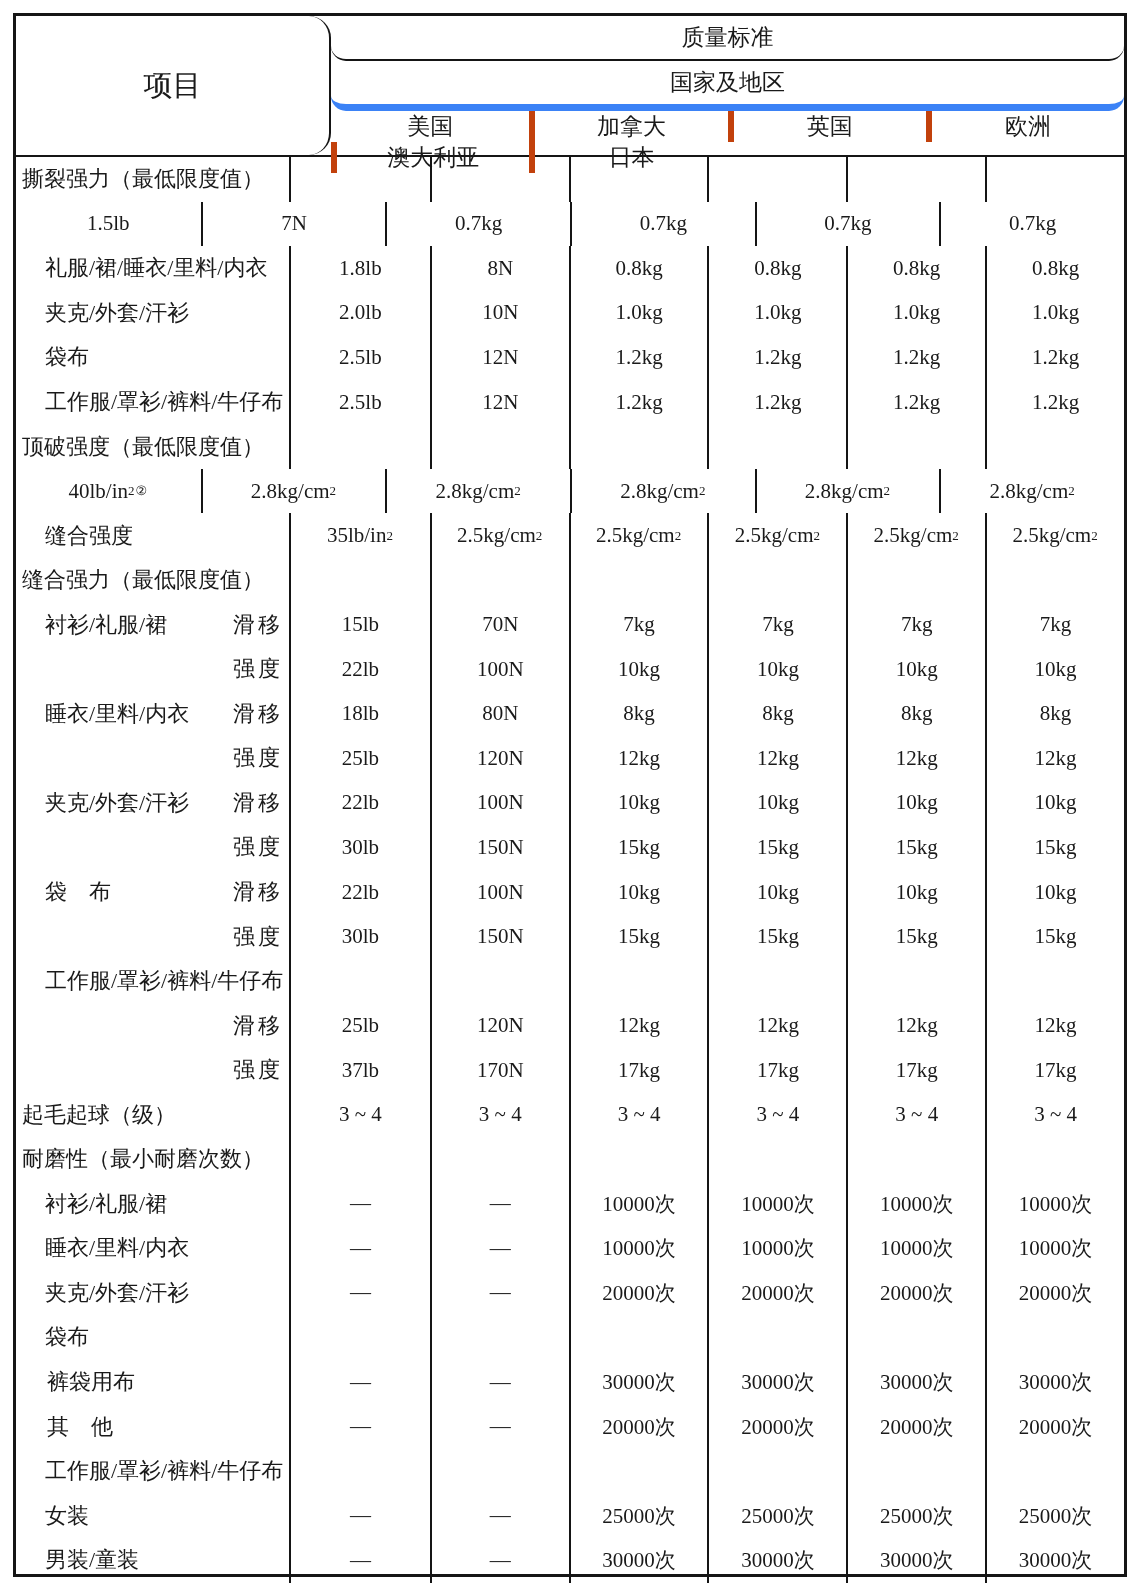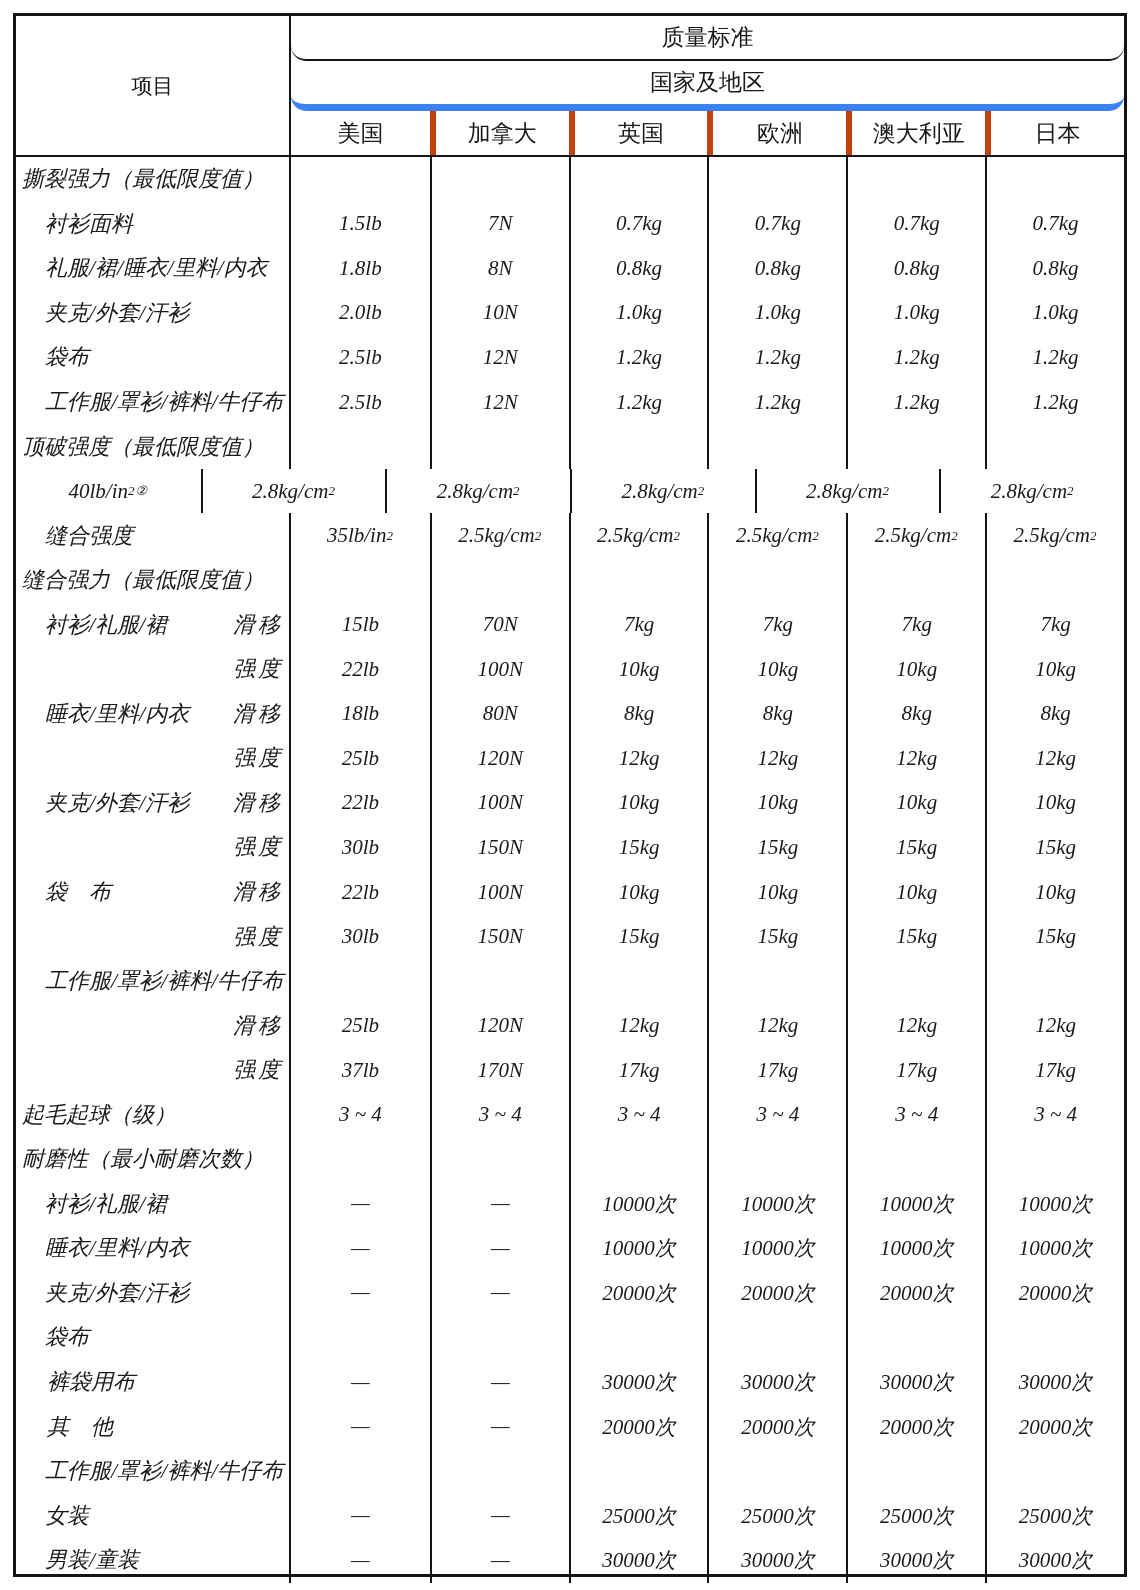--- a/index.html
+++ b/index.html
@@ -13,36 +13,36 @@
   .tbl{
     position:absolute;left:13px;top:13px;
     width:1114px;height:1564px;
     border:3px solid #151515;background:#fff;
     box-sizing:border-box;
     display:flex;flex-direction:column;
   }
   
   .thead{display:flex;border-bottom:2px solid #151515;flex:none;}
   .item-cell{
-    width:275px;flex:none;border-right:2px solid #151515;
+    width:315px;flex:none;border-right:2px solid #151515;
     display:flex;align-items:center;justify-content:center;
-    font-size:21px;box-sizing:border-box;
+    font-size:29px;box-sizing:border-box;border-radius:22px;
   }
   .head-right{flex:1;display:flex;flex-direction:column;min-width:0;}
   .hrow{height:43px;display:flex;align-items:center;justify-content:center;font-size:23px;border-radius:15px;}
   .hrow.quality{border-bottom:2px solid #151515;}
   .hrow.region{border-bottom:7px solid #3b82f6;}
-  .hrow.countries{display:grid;grid-template-columns:repeat(6,1fr);height:44px;padding:0;}
+  .hrow.countries{display:grid;grid-template-columns:repeat(4,1fr);height:44px;padding:0;}
   .ccell{
     display:flex;align-items:center;justify-content:center;
     border-left:6px solid #c2410c;height:100%;box-sizing:border-box;font-size:23px;
   }
   .ccell:first-child{border-left:none;}
   
-  .tbody{flex:1;display:flex;flex-direction:column;font-style:italic;}
+  .tbody{flex:1;display:flex;flex-direction:column;}
   .brow{display:flex;height:44.55px;flex:none;}
   .lcell{
     width:275px;flex:none;border-right:2px solid #151515;
     position:relative;display:flex;align-items:center;
     font-size:22px;box-sizing:border-box;white-space:nowrap;
   }
   .lcell .lbl.ind0{padding-left:6px;}
   .lcell .lbl.ind1{padding-left:29px;}
   .lcell .lbl.ind2{padding-left:31px;}
   .lcell .sub{position:absolute;left:217px;letter-spacing:3px;}
@@ -83,23 +83,20 @@
           <div class="vals">
             <div class="vcell"></div>
             <div class="vcell"></div>
             <div class="vcell"></div>
             <div class="vcell"></div>
             <div class="vcell"></div>
             <div class="vcell"></div>
           </div>
         </div>
         <div class="brow">
-          <div class="lcell">
-            <span class="lbl ind1">衬衫面料</span>
-          </div>
           <div class="vals">
             <div class="vcell">1.5lb</div>
             <div class="vcell">7N</div>
             <div class="vcell">0.7kg</div>
             <div class="vcell">0.7kg</div>
             <div class="vcell">0.7kg</div>
             <div class="vcell">0.7kg</div>
           </div>
         </div>
         <div class="brow">

